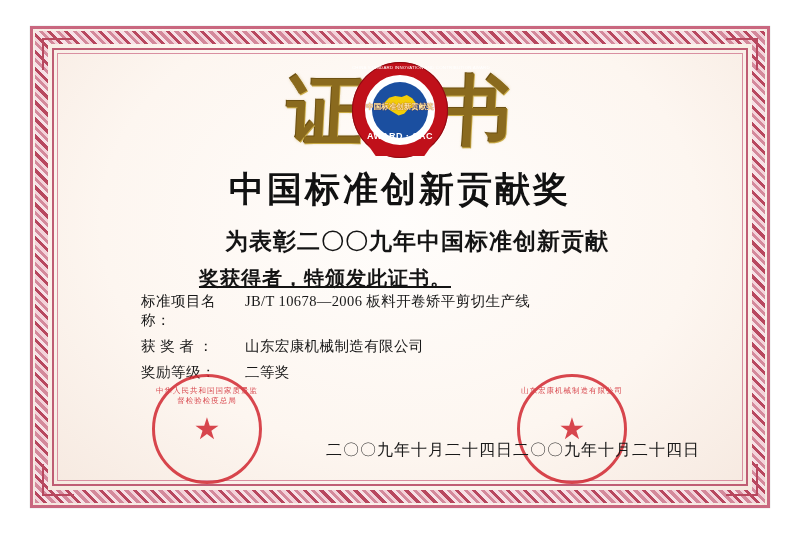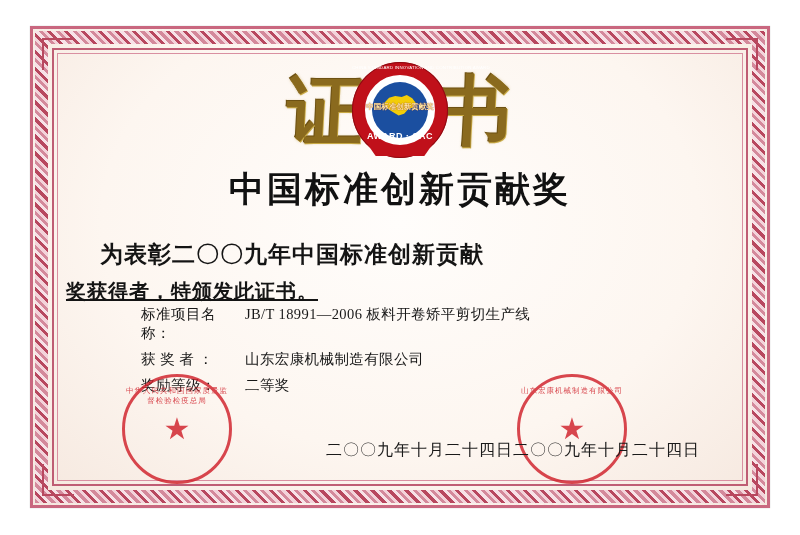--- a/index.html
+++ b/index.html
@@ -195,21 +195,22 @@
     text-align: center;
     font-family: "DejaVu Serif", "Liberation Serif", serif;
     font-size: 35px;
     font-weight: 700;
     color: #111111;
     letter-spacing: 3px;
   }
 
   
   .citation {
-    margin-top: 26px;
+    margin-top: 13px;
+    text-align: center;
     color: #141414;
     font-family: "DejaVu Serif", "Liberation Serif", serif;
     font-weight: 700;
   }
   .citation .line1 {
     font-size: 23px;
     letter-spacing: 1px;
     padding-left: 34px;
   }
   .citation .line2 {
@@ -261,21 +262,21 @@
     color: #d0202a;
   }
   .seal .seal-text {
     position: absolute;
     left: 0; right: 0; top: 9px;
     text-align: center;
     font-size: 7.5px;
     letter-spacing: 1px;
     font-family: "Liberation Sans", sans-serif;
   }
-  .seal-left  { left: 92px; top: 348px; }
+  .seal-left  { left: 122px; top: 348px; }
   .seal-right { left: 487px; top: 348px; }
 
   
   .dates {
     position: absolute;
     left: 60px;
     right: 40px;
     top: 414px;
     display: flex;
     justify-content: flex-end;
@@ -323,21 +324,21 @@
       <div class="headline">中国标准创新贡献奖</div>
 
       <div class="citation">
         <div class="line1">为表彰二〇〇九年中国标准创新贡献</div>
         <div class="line2">奖获得者，特颁发此证书。</div>
       </div>
 
       <div class="fields">
         <div class="field-row">
           <span class="field-label">标准项目名称：</span>
-          <span class="field-value">JB/T 18991—2006 板料开卷矫平剪切生产线</span>
+          <span class="field-value">JB/T 10678—2006 板料开卷矫平剪切生产线</span>
         </div>
         <div class="field-row">
           <span class="field-label">获 奖 者 ：</span>
           <span class="field-value">山东宏康机械制造有限公司</span>
         </div>
         <div class="field-row">
           <span class="field-label">奖励等级：</span>
           <span class="field-value">二等奖</span>
         </div>
       </div>

